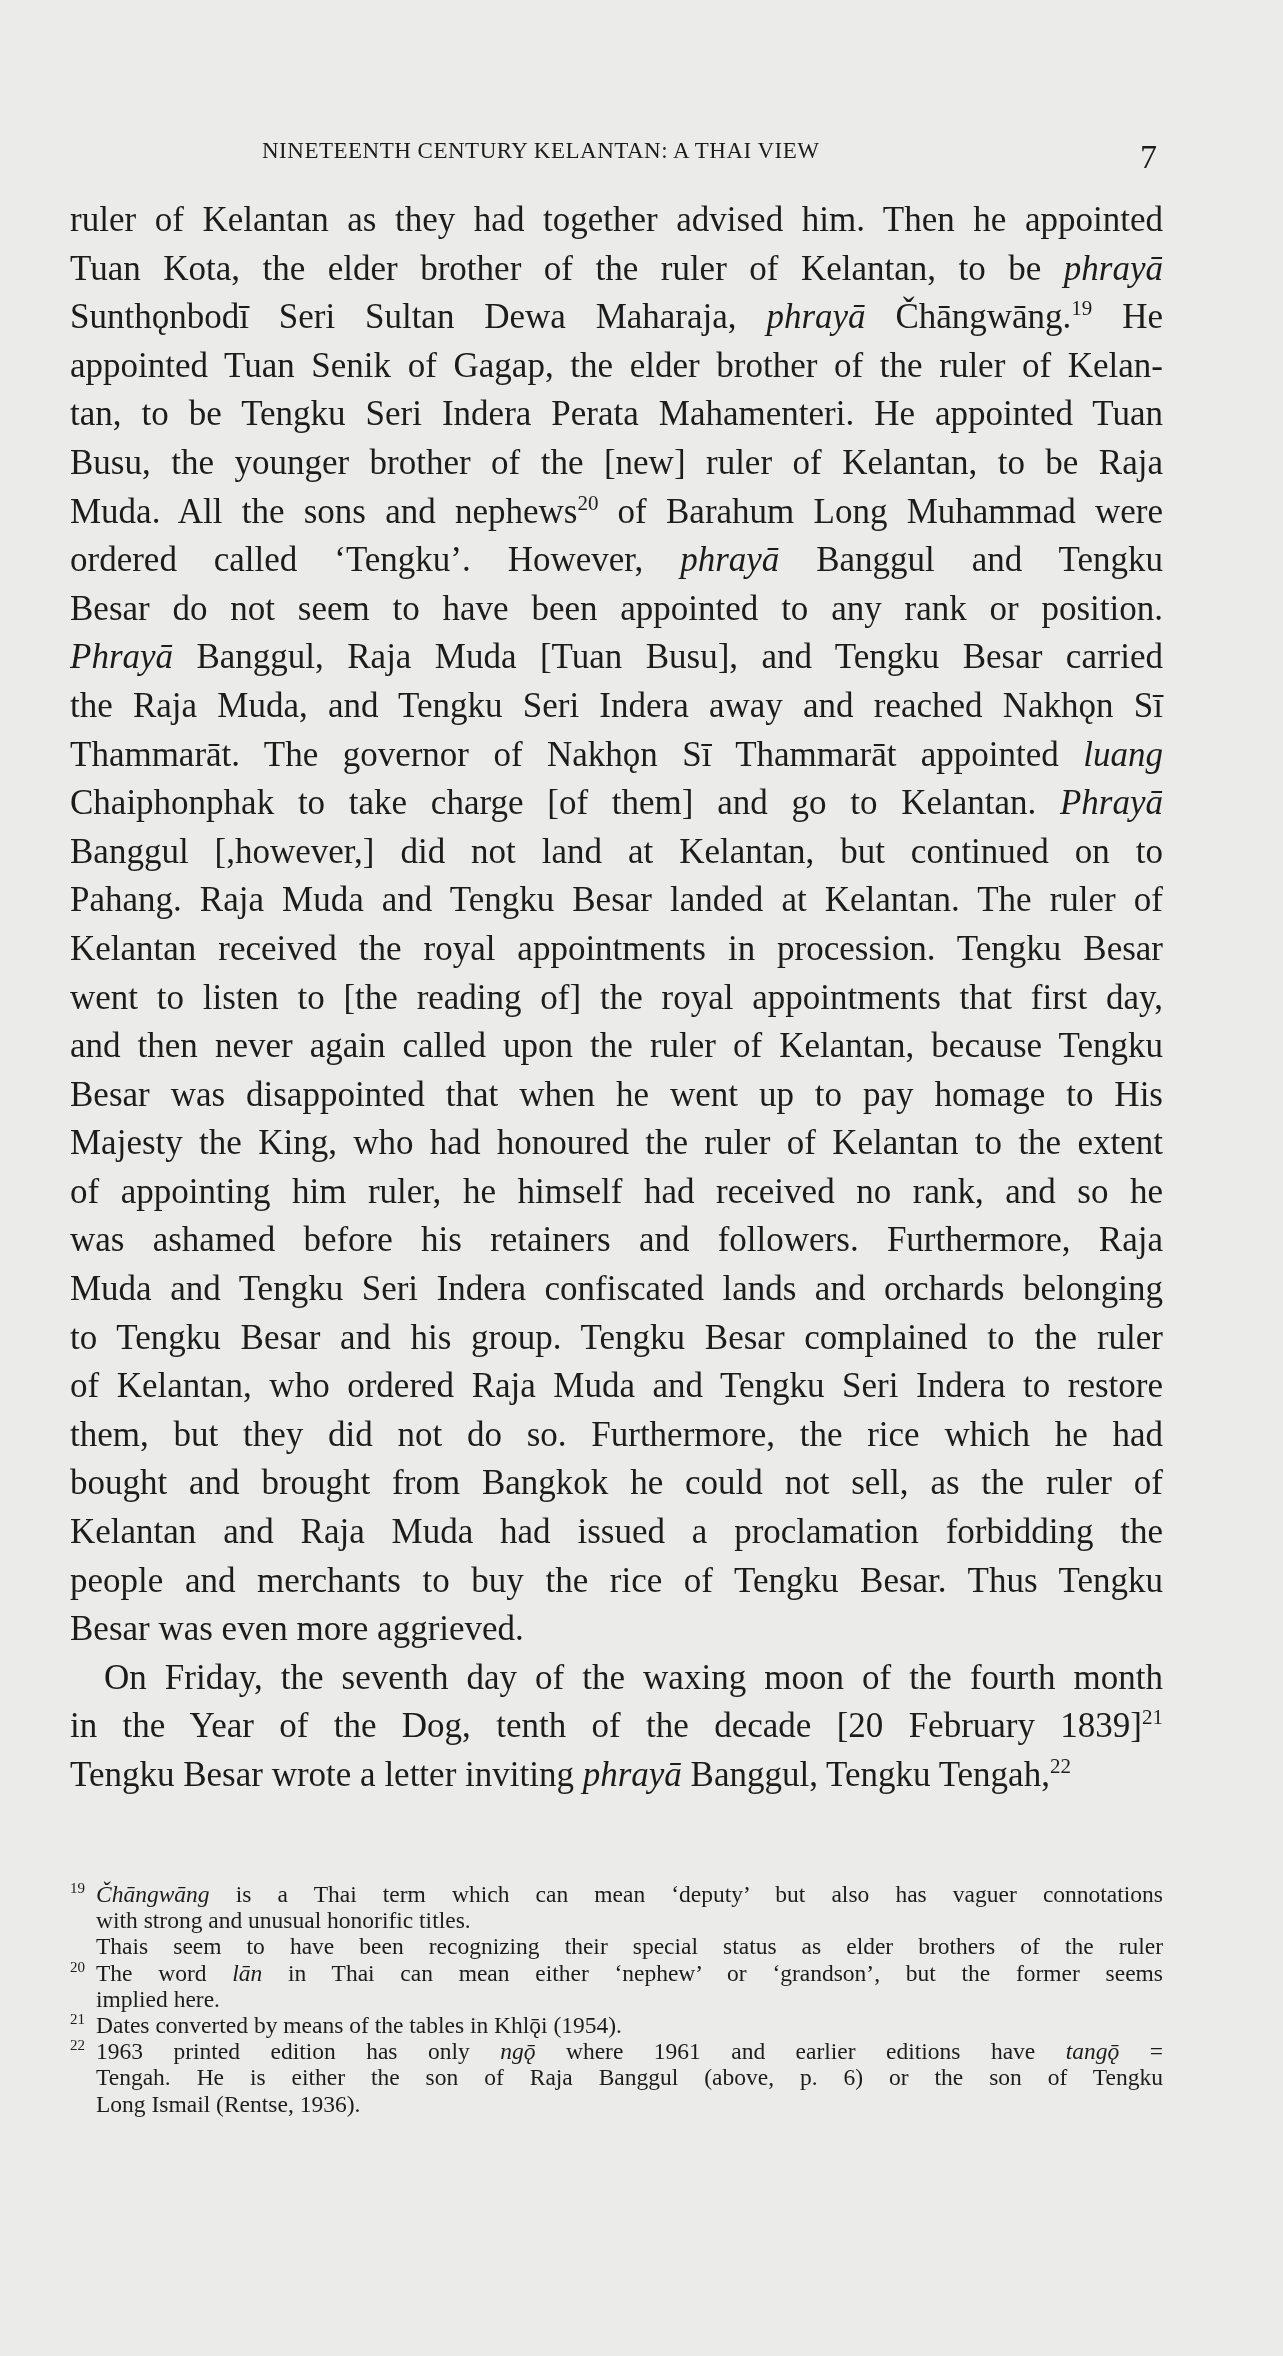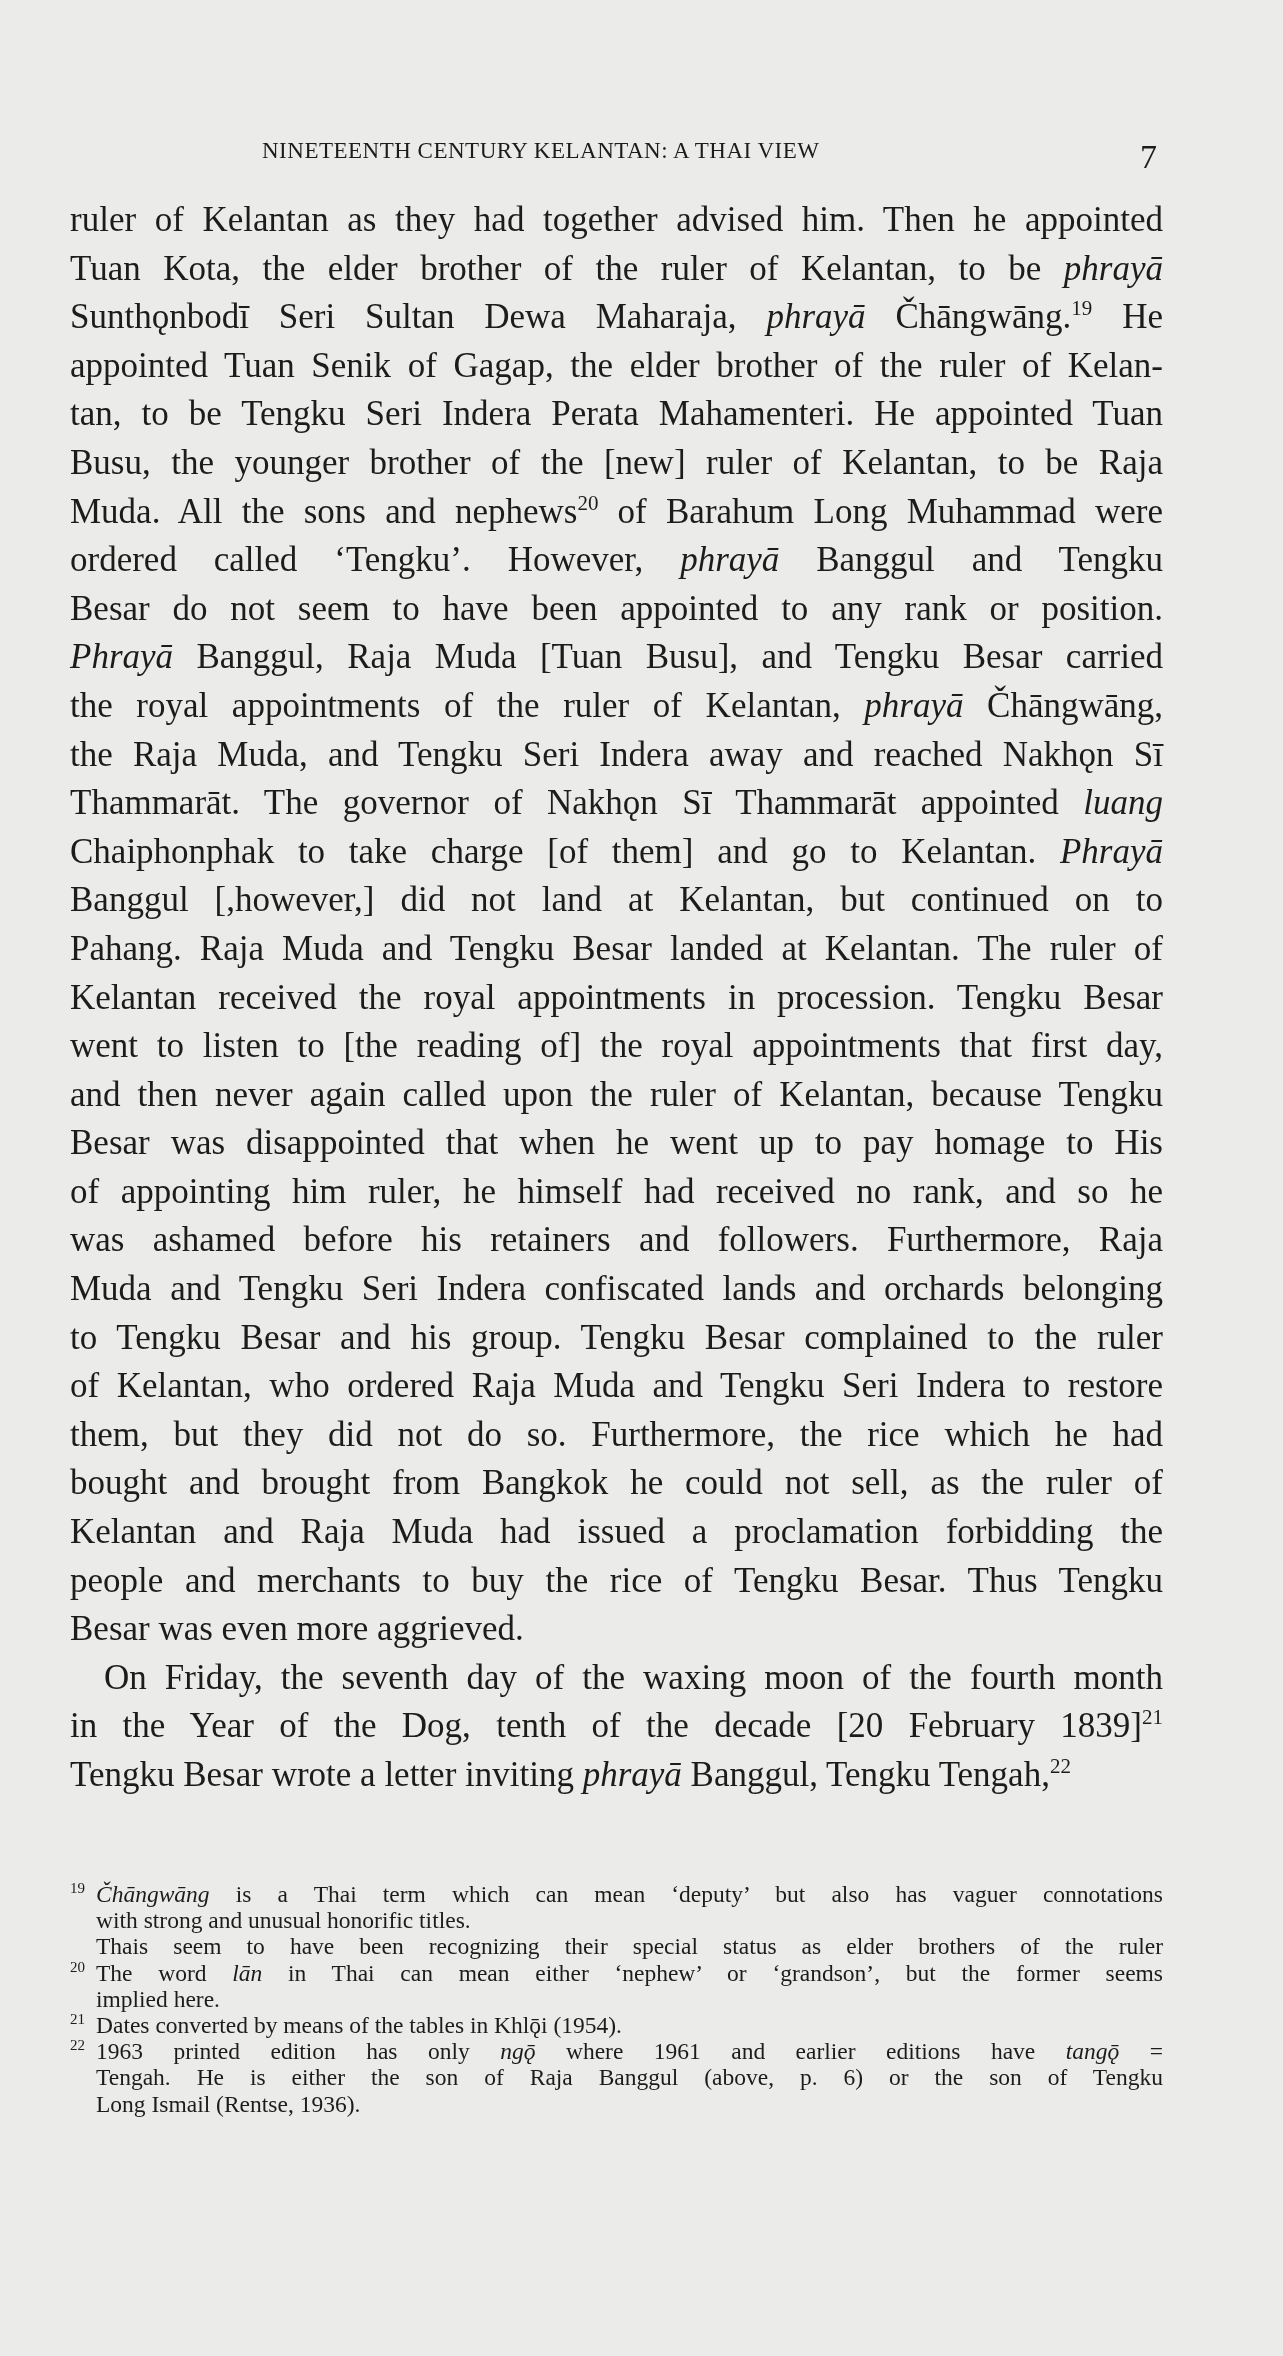--- a/index.html
+++ b/index.html
@@ -53,30 +53,30 @@
       <span class="line">ruler of Kelantan as they had together advised him. Then he appointed</span>
       <span class="line">Tuan Kota, the elder brother of the ruler of Kelantan, to be <i>phrayā</i></span>
       <span class="line">Sunthǫnbodī Seri Sultan Dewa Maharaja, <i>phrayā</i> Čhāngwāng.<sup>19</sup> He</span>
       <span class="line">appointed Tuan Senik of Gagap, the elder brother of the ruler of Kelan-</span>
       <span class="line">tan, to be Tengku Seri Indera Perata Mahamenteri. He appointed Tuan</span>
       <span class="line">Busu, the younger brother of the [new] ruler of Kelantan, to be Raja</span>
       <span class="line">Muda. All the sons and nephews<sup>20</sup> of Barahum Long Muhammad were</span>
       <span class="line">ordered called ‘Tengku’. However, <i>phrayā</i> Banggul and Tengku</span>
       <span class="line">Besar do not seem to have been appointed to any rank or position.</span>
       <span class="line"><i>Phrayā</i> Banggul, Raja Muda [Tuan Busu], and Tengku Besar carried</span>
-      <span class="line">the royal appointments of the ruler of Kelantan, <i>phrayā</i> Čhāngwāng,</span>
       <span class="line">the Raja Muda, and Tengku Seri Indera away and reached Nakhǫn Sī</span>
       <span class="line">Thammarāt. The governor of Nakhǫn Sī Thammarāt appointed <i>luang</i></span>
       <span class="line">Chaiphonphak to take charge [of them] and go to Kelantan. <i>Phrayā</i></span>
       <span class="line">Banggul [,however,] did not land at Kelantan, but continued on to</span>
       <span class="line">Pahang. Raja Muda and Tengku Besar landed at Kelantan. The ruler of</span>
       <span class="line">Kelantan received the royal appointments in procession. Tengku Besar</span>
       <span class="line">went to listen to [the reading of] the royal appointments that first day,</span>
       <span class="line">and then never again called upon the ruler of Kelantan, because Tengku</span>
       <span class="line">Besar was disappointed that when he went up to pay homage to His</span>
+      <span class="line">Majesty the King, who had honoured the ruler of Kelantan to the extent</span>
       <span class="line">of appointing him ruler, he himself had received no rank, and so he</span>
       <span class="line">was ashamed before his retainers and followers. Furthermore, Raja</span>
       <span class="line">Muda and Tengku Seri Indera confiscated lands and orchards belonging</span>
       <span class="line">to Tengku Besar and his group. Tengku Besar complained to the ruler</span>
       <span class="line">of Kelantan, who ordered Raja Muda and Tengku Seri Indera to restore</span>
       <span class="line">them, but they did not do so. Furthermore, the rice which he had</span>
       <span class="line">bought and brought from Bangkok he could not sell, as the ruler of</span>
       <span class="line">Kelantan and Raja Muda had issued a proclamation forbidding the</span>
       <span class="line">people and merchants to buy the rice of Tengku Besar. Thus Tengku</span>
       <span class="line last">Besar was even more aggrieved.</span>

